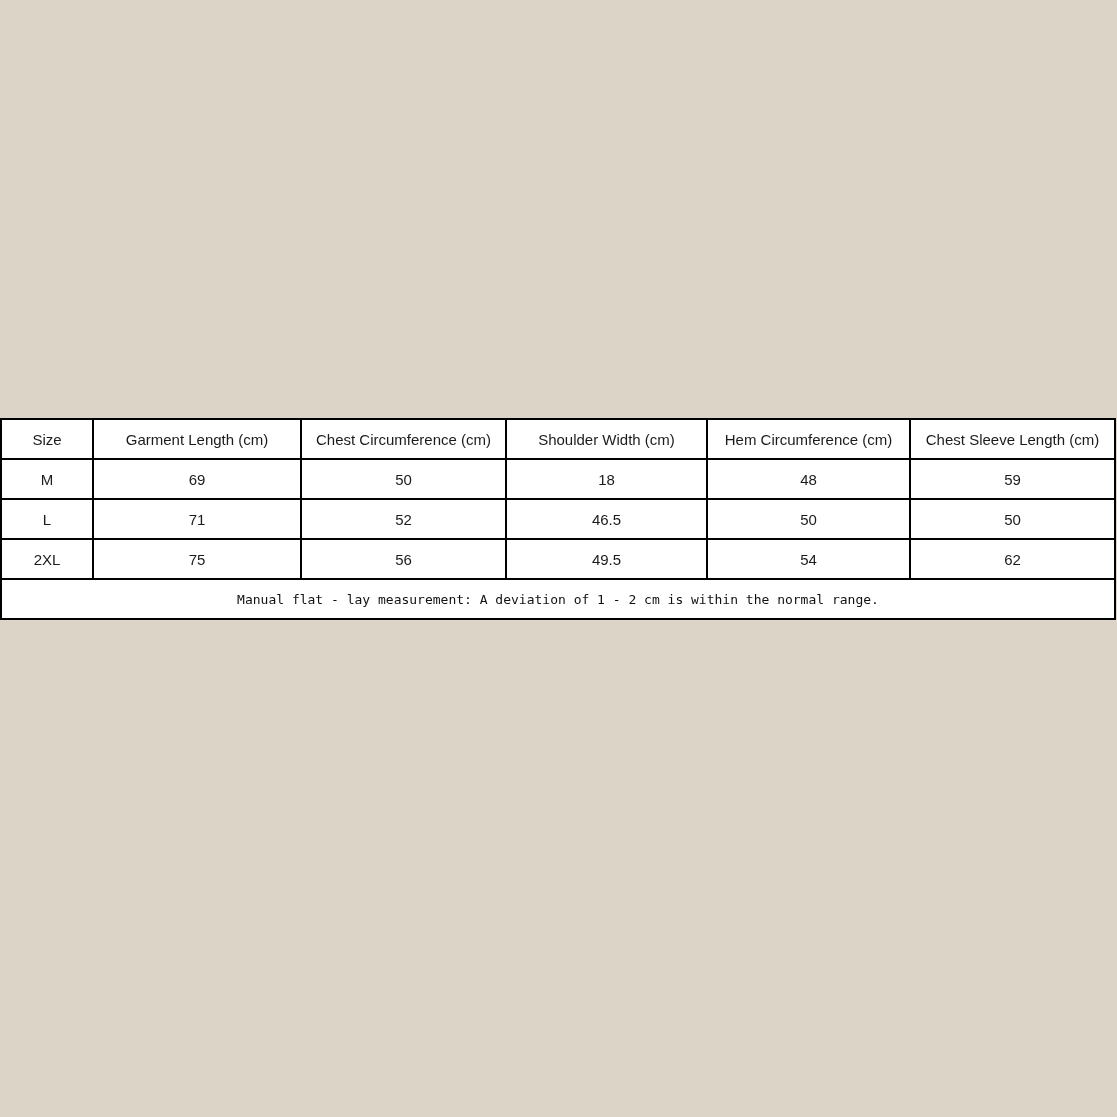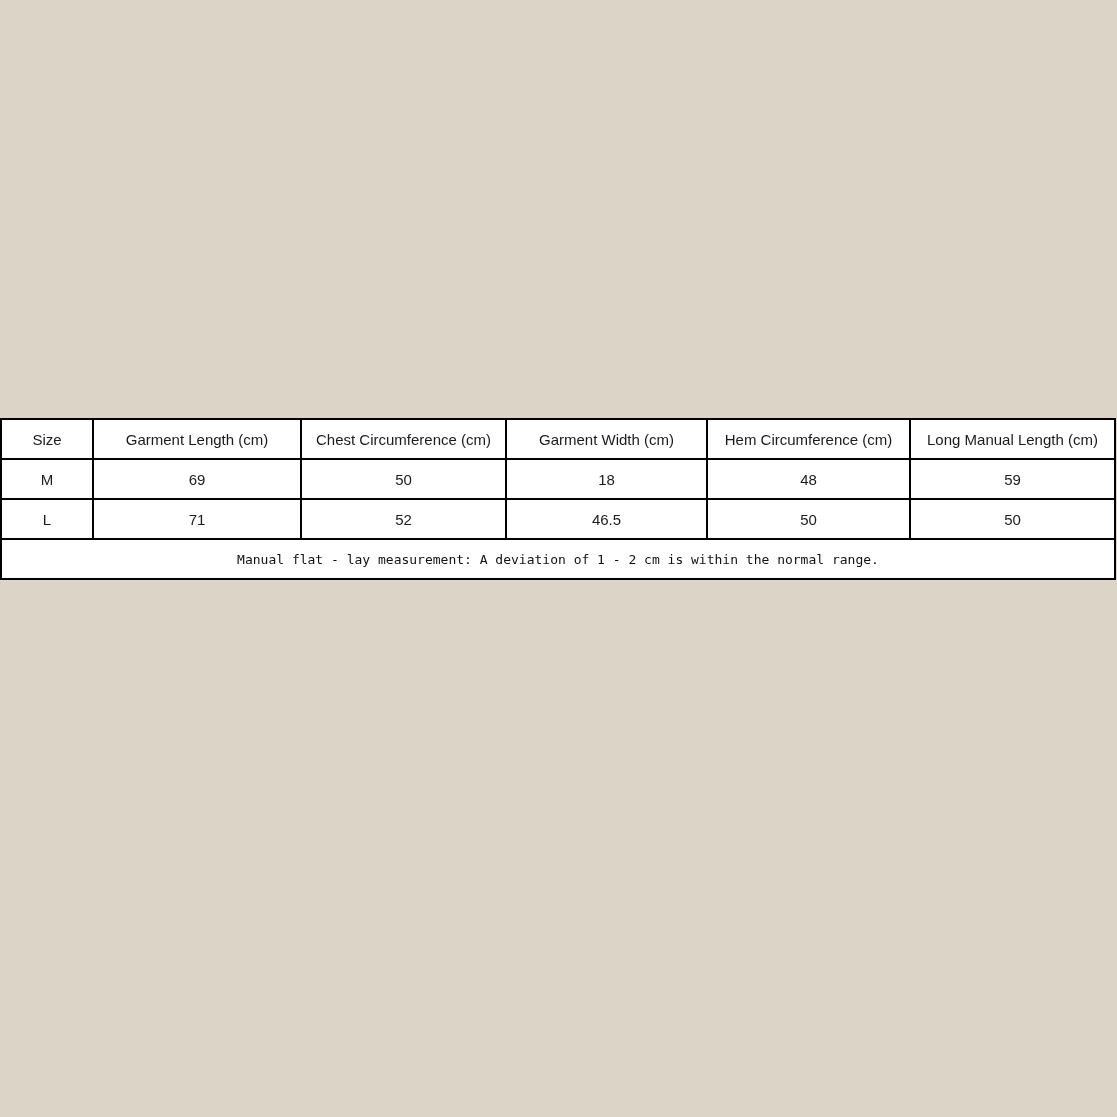--- a/index.html
+++ b/index.html
@@ -56,42 +56,50 @@
       <col style="width:205px">
       <col style="width:201px">
       <col style="width:203px">
       <col style="width:205px">
     </colgroup>
     <thead>
       <tr>
           <th>Size</th>
           <th>Garment Length (cm)</th>
           <th>Chest Circumference (cm)</th>
-          <th>Garment Width (cm)</th>
+          <th>Shoulder Width (cm)</th>
           <th>Hem Circumference (cm)</th>
-          <th>Long Manual Length (cm)</th>
+          <th>Chest Sleeve Length (cm)</th>
         </tr>
     </thead>
     <tbody>
         <tr>
           <td>M</td>
           <td>69</td>
           <td>50</td>
           <td>18</td>
           <td>48</td>
           <td>59</td>
         </tr>
         <tr>
           <td>L</td>
           <td>71</td>
           <td>52</td>
           <td>46.5</td>
           <td>50</td>
           <td>50</td>
         </tr>
+        <tr>
+          <td>2XL</td>
+          <td>75</td>
+          <td>56</td>
+          <td>49.5</td>
+          <td>54</td>
+          <td>62</td>
+        </tr>
       </tbody>
     <tfoot>
       <tr>
         <td colspan="6" class="note-cell">Manual flat - lay measurement: A deviation of 1 - 2 cm is within the normal range.</td>
       </tr>
     </tfoot>
   </table>
 </div>
 
 </body></html>

